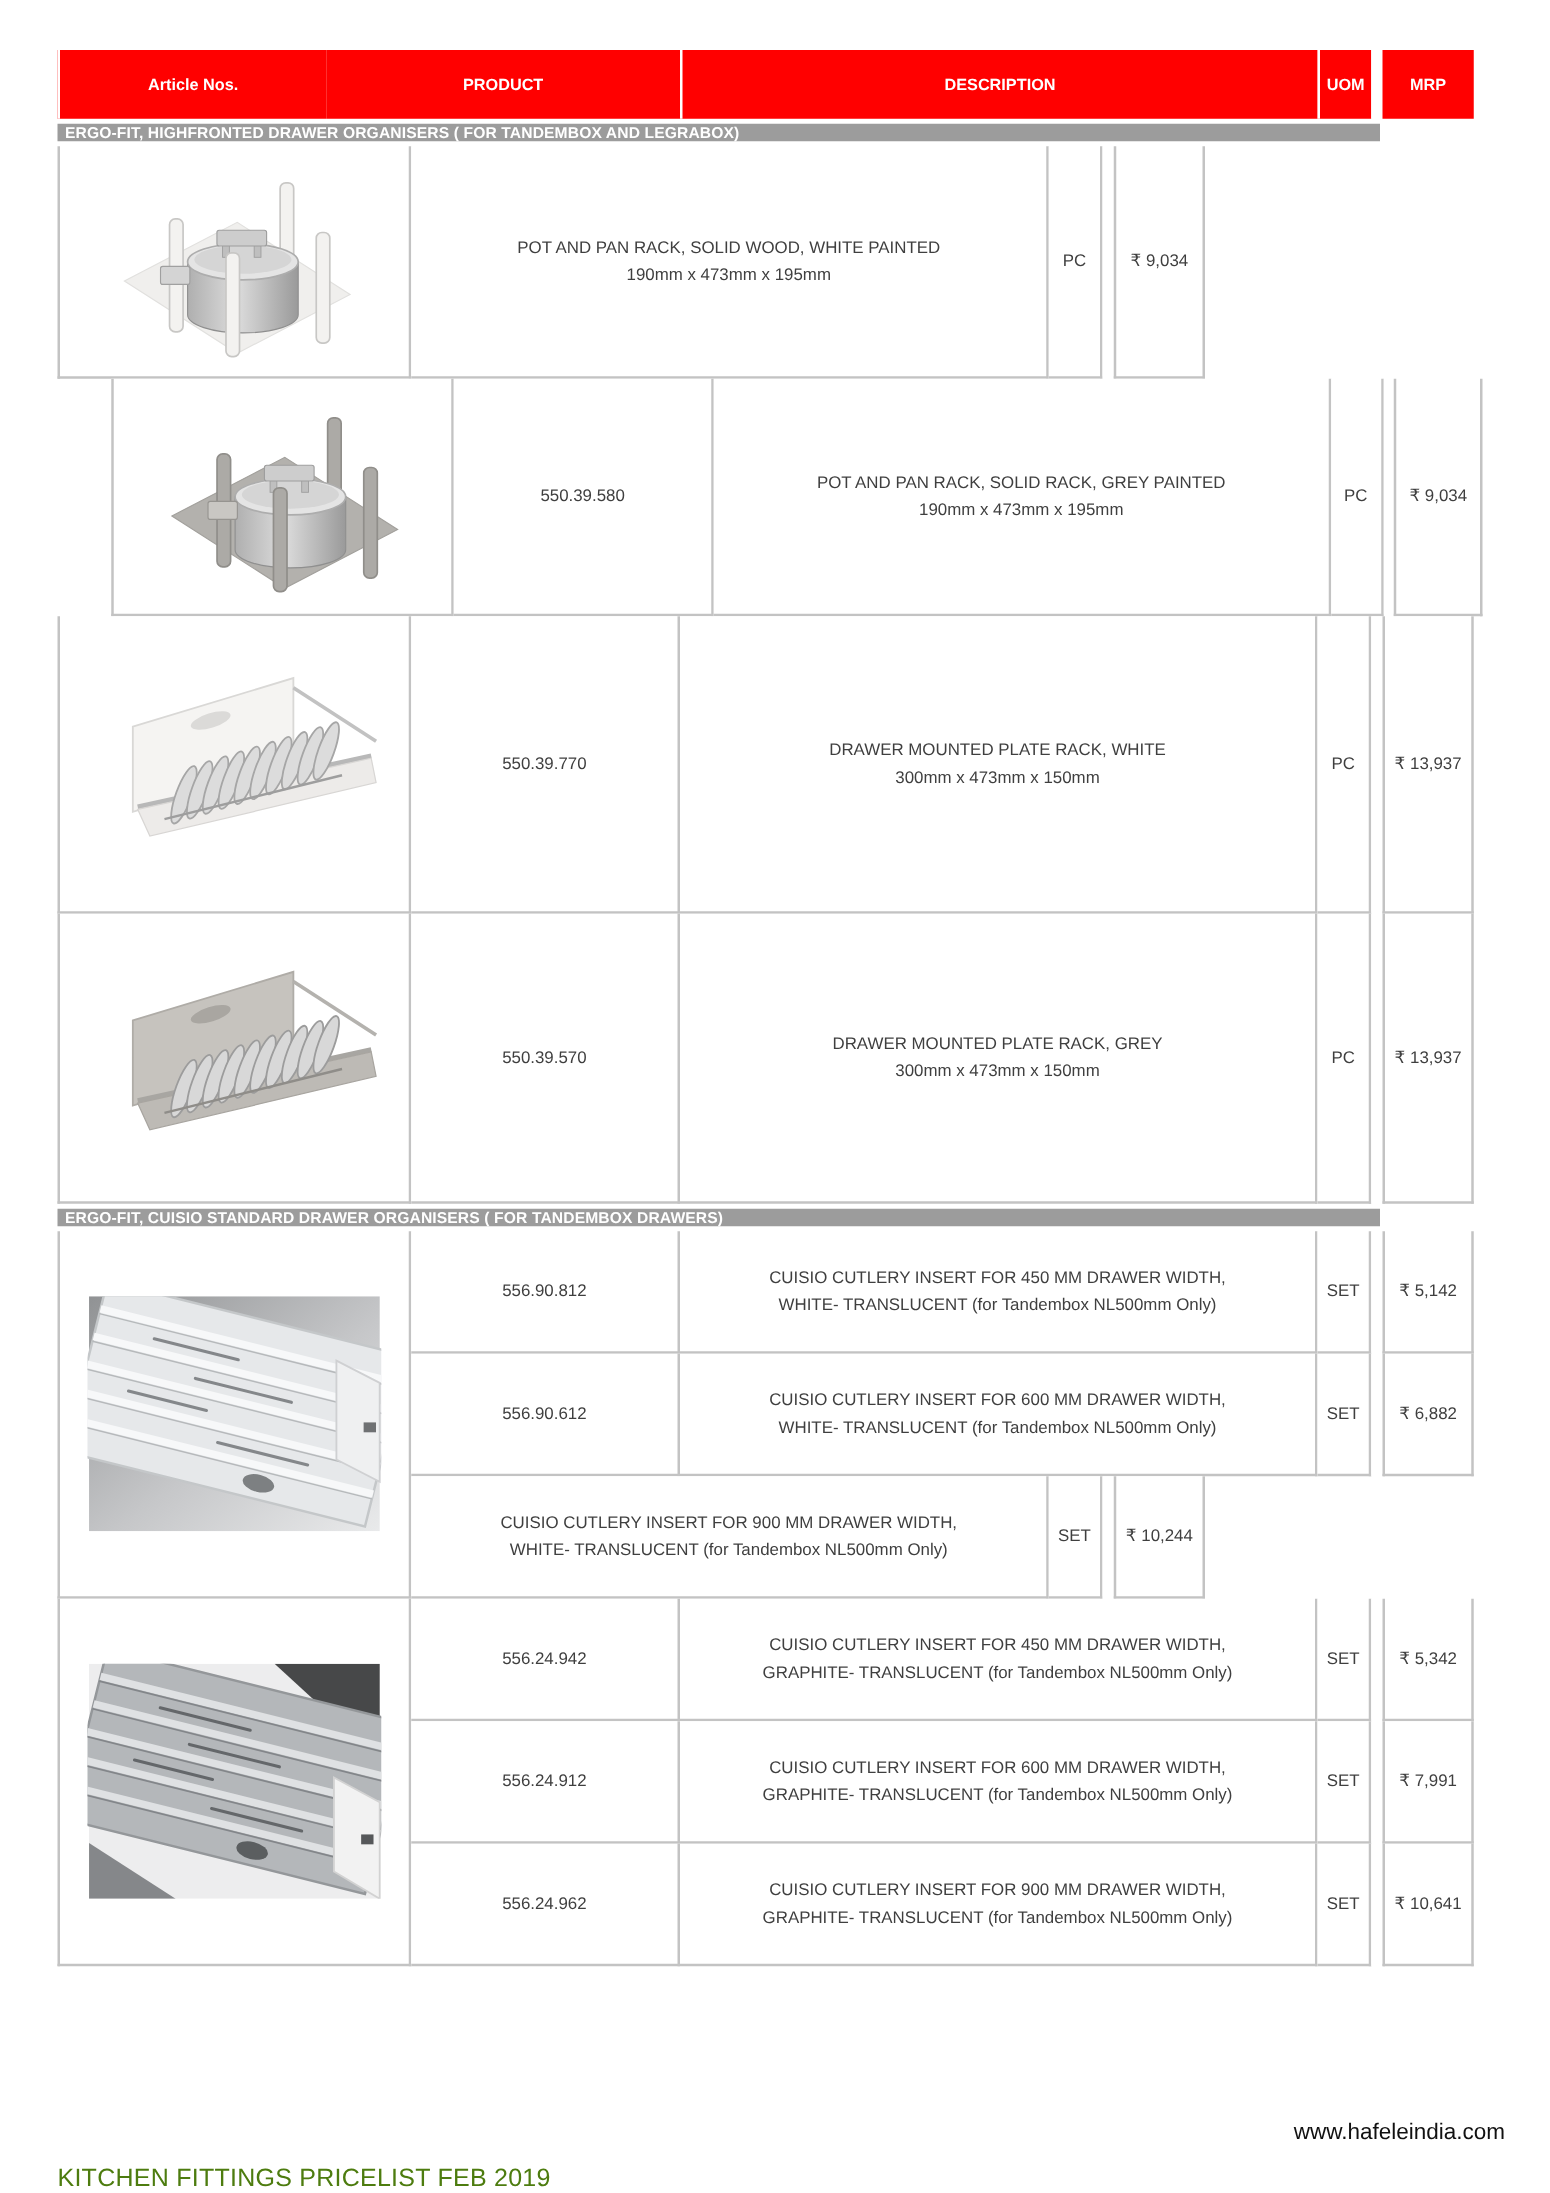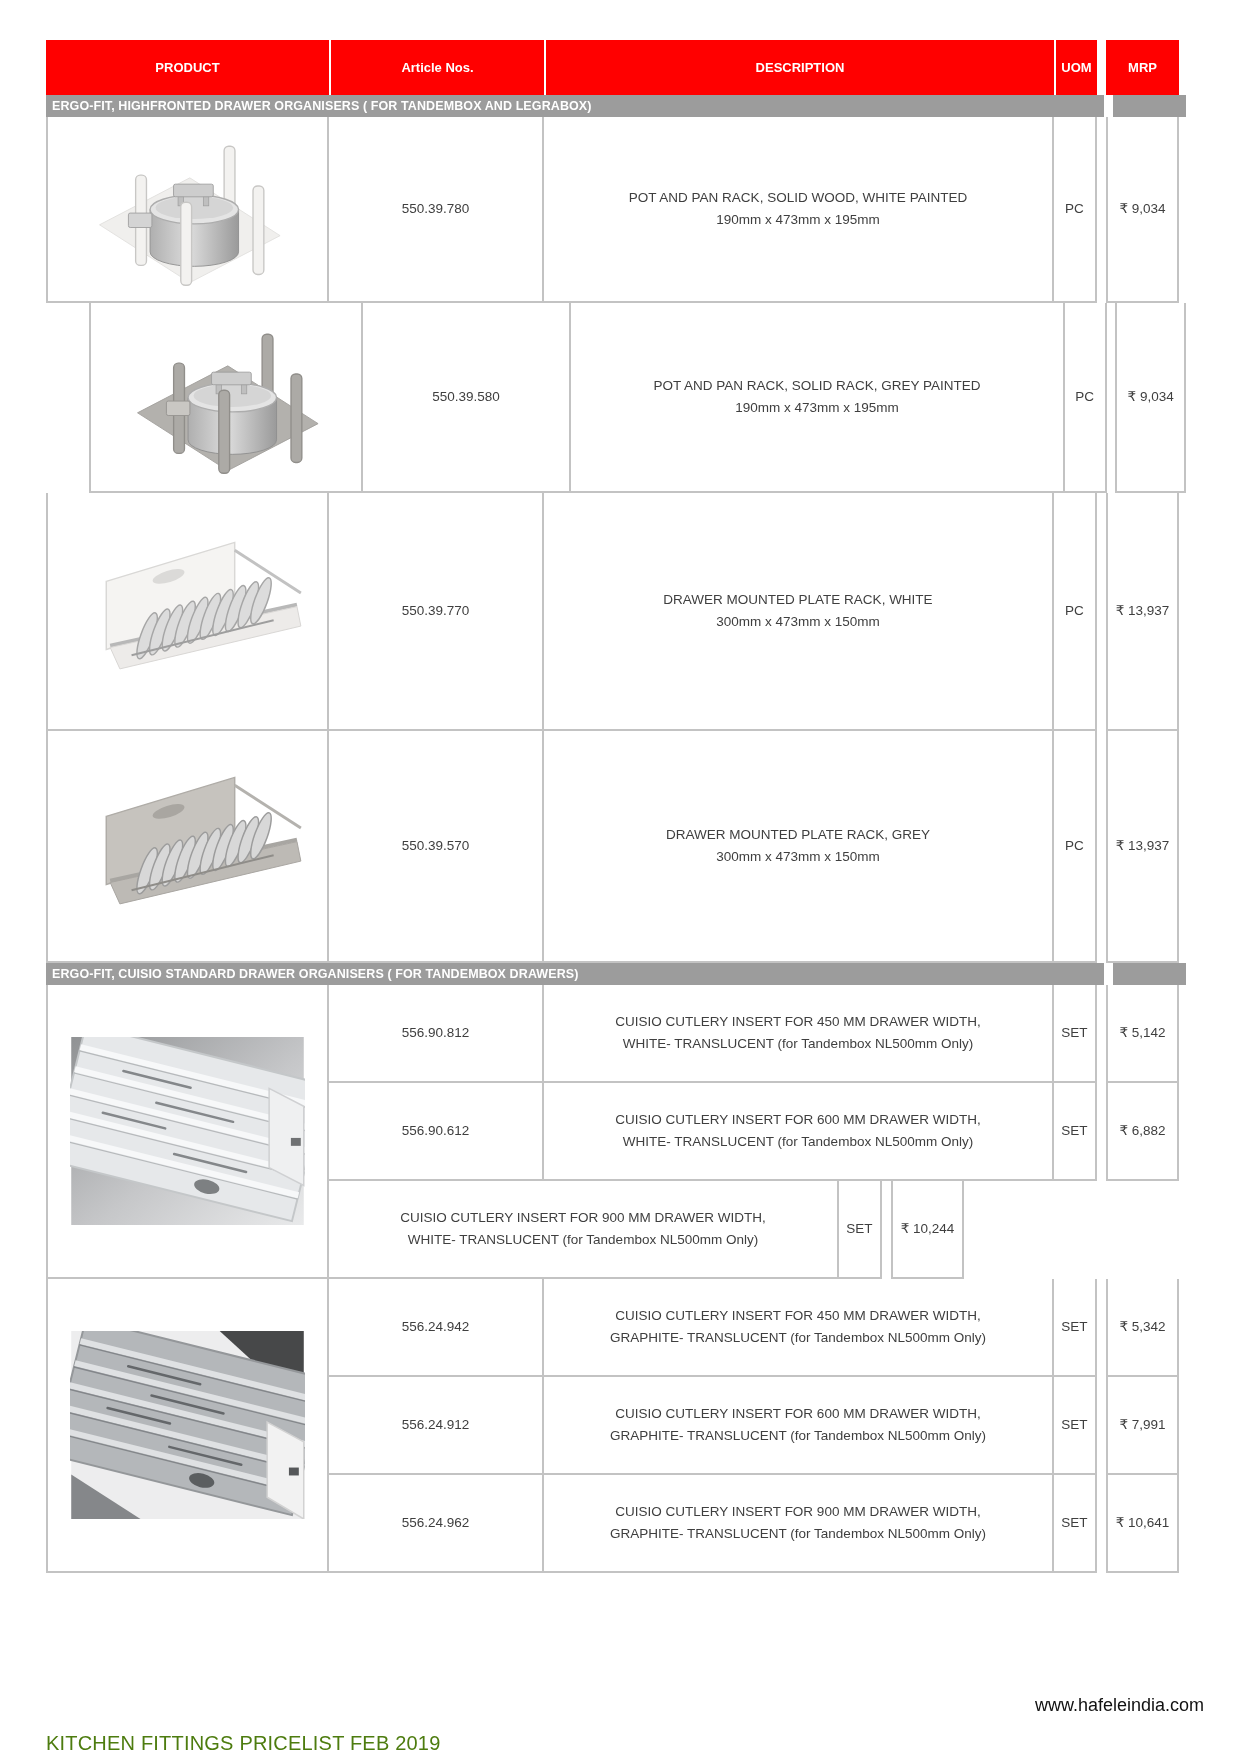--- a/index.html
+++ b/index.html
@@ -26,21 +26,21 @@
   .col-uom{width:43px;}
   .col-gap{width:9px;background:#ffffff;}
   .col-mrp{width:73px;}
 
   
   .header-row{height:55px;}
   .hcell{background:var(--red);color:#ffffff;font-weight:bold;font-size:13px;}
   .hsep{border-left:2px solid #ffffff;}
 
   
-  .band-row{height:22px;}
+  .band-row{height:22px;align-items:center;}
   .band-main{
     width:1058px;background:var(--band);color:#ffffff;font-weight:bold;
     font-size:12.5px;display:flex;align-items:center;padding-left:6px;
     letter-spacing:0.1px;
   }
   .band-mrp{width:73px;background:var(--band);}
 
   
   .body-row .cell,.subrow .cell{
     border-right:2px solid var(--line);border-bottom:2px solid var(--line);
@@ -91,22 +91,22 @@
   .rack.grey .panel{fill:#C6C3BE;stroke:#AFACA7;}
   .rack.grey .slot{fill:#A9A6A1;}
   .rack.grey .tray{fill:#BDBAB5;stroke:#A8A5A0;}
 </style>
 </head>
 <body>
 
 <div class="price-table">
 
   <div class="row header-row">
+    <div class="cell col-article hcell hsep">Article Nos.</div>
     <div class="cell col-product hcell">PRODUCT</div>
-    <div class="cell col-article hcell hsep">Article Nos.</div>
     <div class="cell col-desc hcell hsep">DESCRIPTION</div>
     <div class="cell col-uom hcell hsep">UOM</div>
     <div class="col-gap"></div>
     <div class="cell col-mrp hcell">MRP</div>
   </div>
 
   <div class="row band-row">
     <div class="band-main">ERGO-FIT, HIGHFRONTED DRAWER ORGANISERS ( FOR TANDEMBOX AND LEGRABOX)</div>
     <div class="col-gap"></div>
     <div class="band-mrp"></div>
@@ -129,21 +129,20 @@
         <ellipse cx="127" cy="88" rx="49" ry="16" fill="#E4E4E4" stroke="#ADADAD" stroke-width="1.5"></ellipse>
         <ellipse cx="127" cy="86" rx="43" ry="12.5" fill="#D5D5D5"></ellipse>
         <rect x="109" y="73" width="6" height="11" fill="#BFBFBF" stroke="#9E9E9E" stroke-width="0.8"></rect>
         <rect x="137" y="73" width="6" height="11" fill="#BFBFBF" stroke="#9E9E9E" stroke-width="0.8"></rect>
         <rect x="104" y="60" width="44" height="14" rx="2" fill="#CDCDCD" stroke="#9E9E9E" stroke-width="1"></rect>
         <rect class="post" x="62" y="50" width="12" height="100" rx="5"></rect>
         <rect x="54" y="92" width="26" height="16" rx="2" fill="#D4D4D4" stroke="#A0A0A0" stroke-width="1"></rect>
         <rect class="post" x="112" y="80" width="12" height="92" rx="5"></rect>
       </svg>
     </div>
-    <div class="cell col-article">550.39.780</div>
     <div class="cell col-desc">
       <div class="desc-inner">
         <div>POT AND PAN RACK, SOLID WOOD, WHITE PAINTED</div>
         <div>190mm x 473mm x 195mm</div>
       </div>
     </div>
     <div class="cell col-uom">PC</div>
     <div class="col-gap"></div>
     <div class="cell col-mrp mrp">₹ 9,034</div>
   </div>

